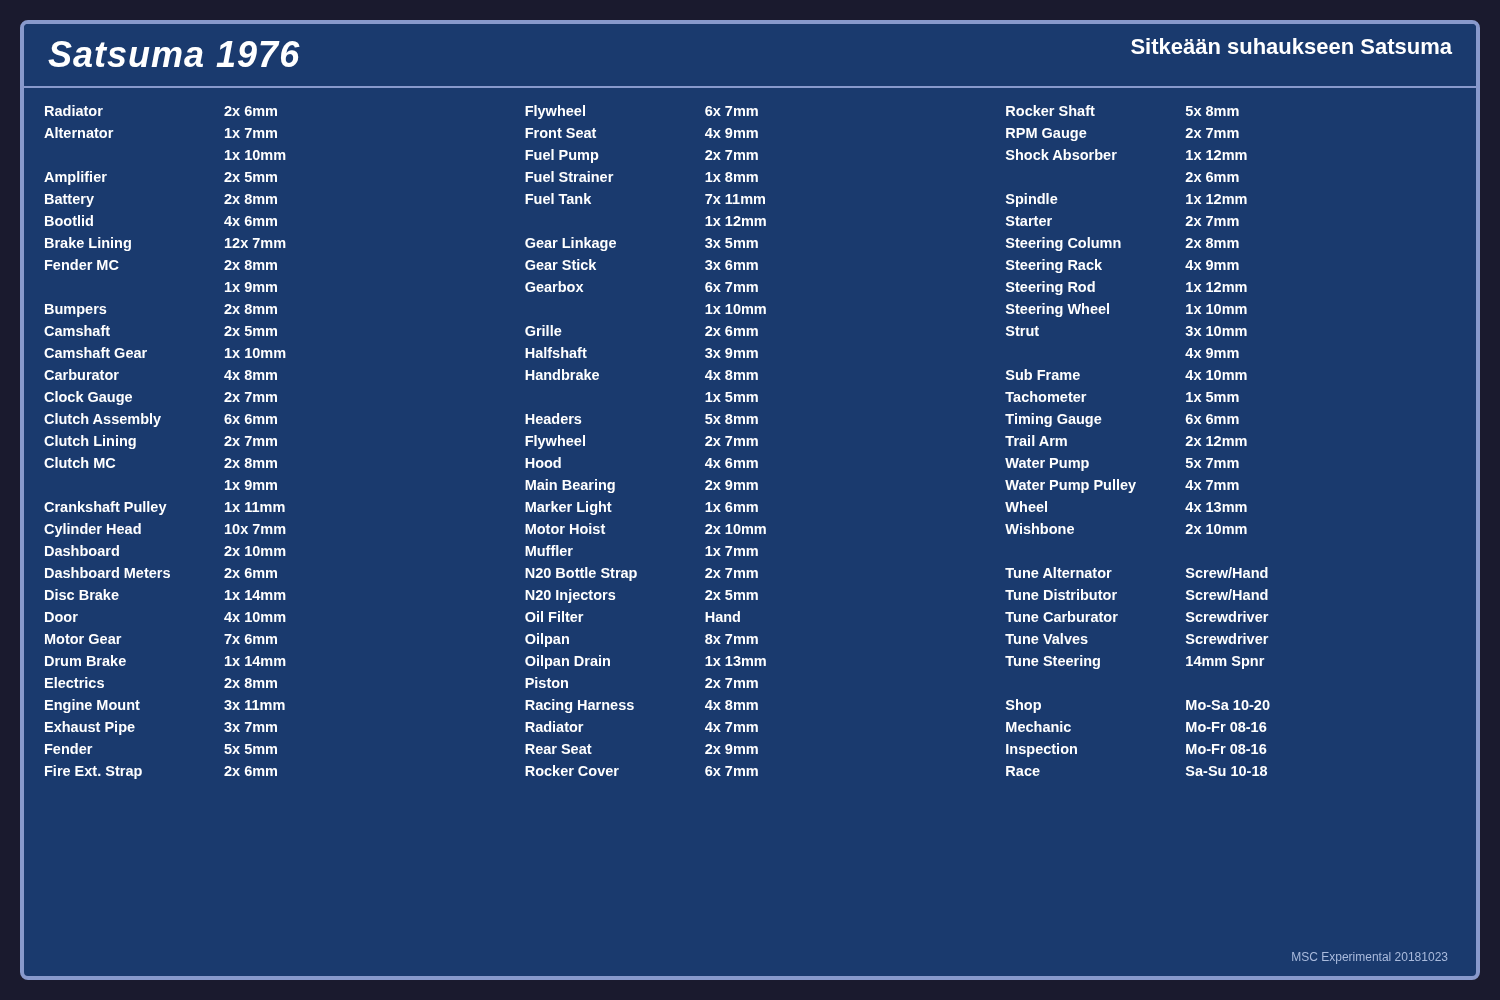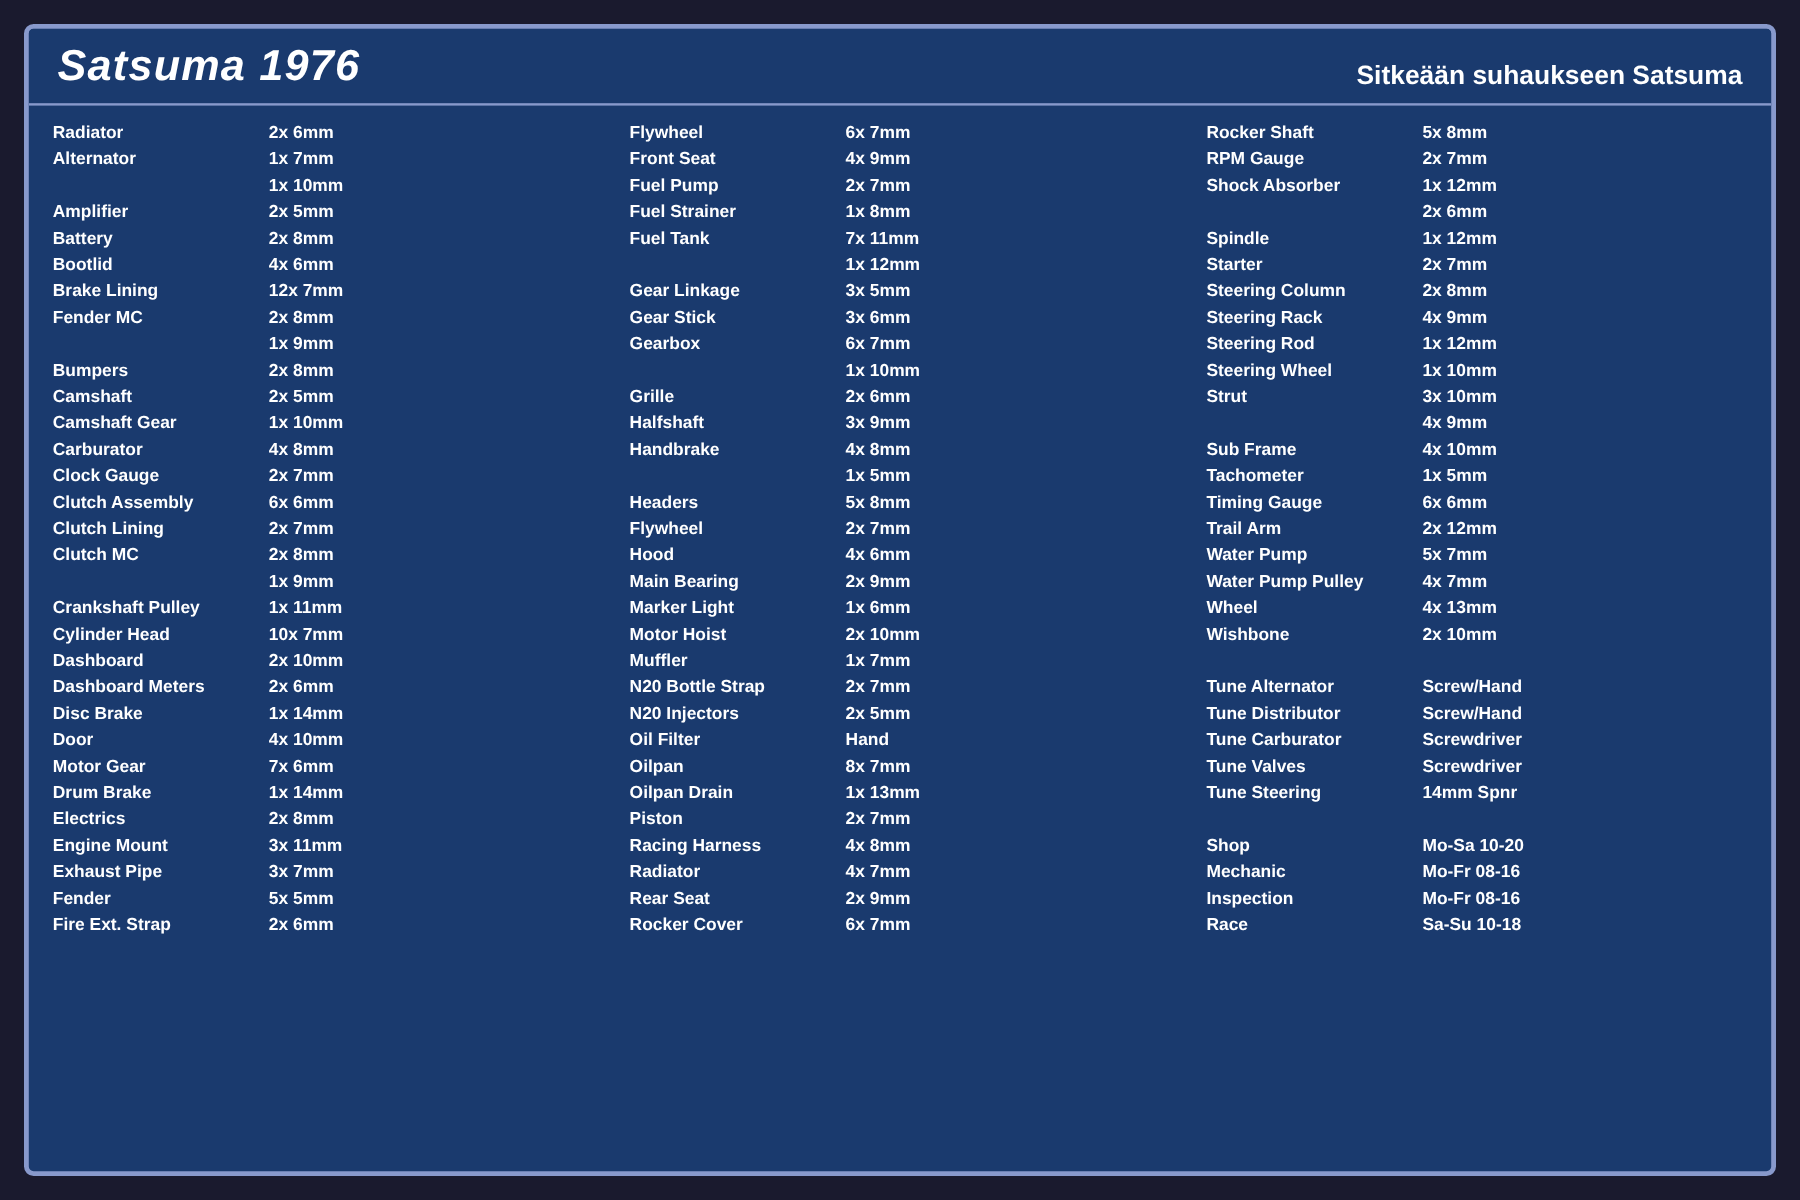--- a/index.html
+++ b/index.html
@@ -22,21 +22,21 @@
       flex-direction: column;
       padding: 0;
       overflow: hidden;
     }
     .header {
       background: #1a3a6e;
       border-bottom: 2px solid #8899cc;
       padding: 10px 24px;
       display: flex;
       justify-content: space-between;
-      align-items: flex-end;
+      align-items: flex-start;
     }
     .header-title {
       color: white;
       font-size: 36px;
       font-weight: bold;
       font-family: 'Arial Black', Arial, sans-serif;
       font-style: italic;
       letter-spacing: 1px;
     }
     .header-subtitle {
@@ -476,14 +476,17 @@
           <div class="item-row">
             <span class="item-name">Inspection</span>
             <span class="item-spec">Mo-Fr 08-16</span>
           </div>
           <div class="item-row">
             <span class="item-name">Race</span>
             <span class="item-spec">Sa-Su 10-18</span>
           </div>
         </div>
     </div>
+    <div class="footer-bar">
+      <span class="footer-text">MSC Experimental 20181023</span>
+    </div>
   </div>
 </div>
 
 </body></html>

